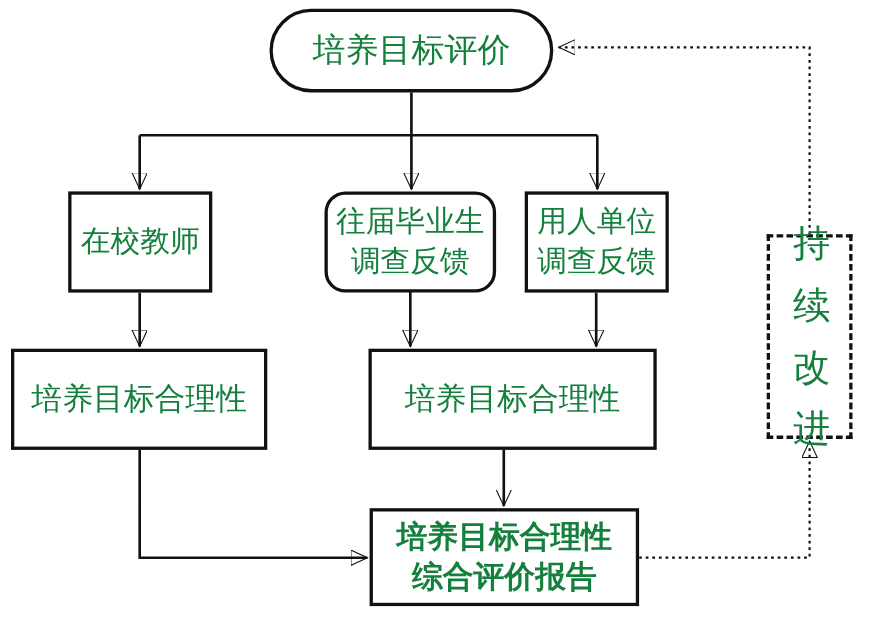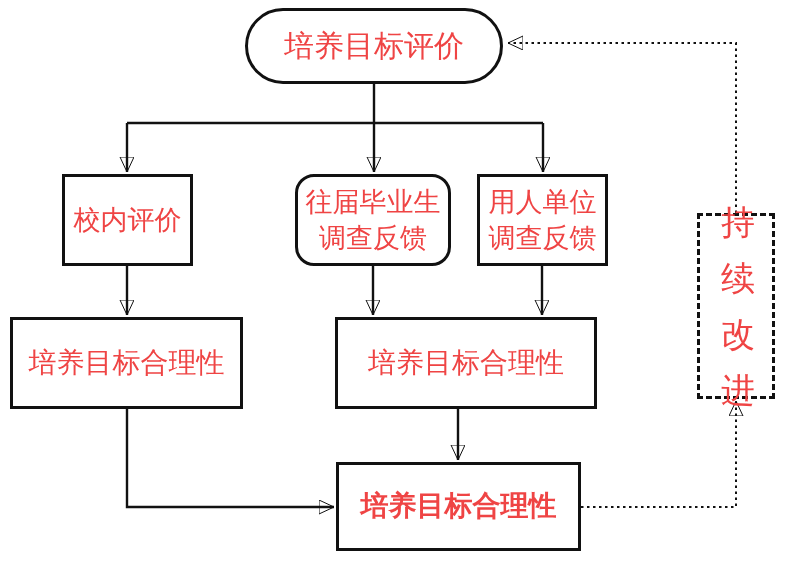--- a/index.html
+++ b/index.html
@@ -1,21 +1,21 @@
 <!DOCTYPE html>
 <html><head>
 <meta charset="utf-8">
 <style>
   html,body{margin:0;padding:0;background:#ffffff;}
   .canvas{
     position:relative;
     width:795px;height:582px;
     background:#ffffff;
     font-family:"DejaVu Serif","Liberation Serif",serif;
-    color:#ef4444;
+    color:#15803d;
     overflow:hidden;
   }
   .node{
     position:absolute;
     box-sizing:border-box;
     background:#ffffff;
     border:3px solid #111111;
     display:flex;
     flex-direction:column;
     align-items:center;
@@ -77,21 +77,21 @@
 
     <path class="dotted-line" d="M581,507 H736 V401" marker-end="url(#arr)"></path>
     <path class="dotted-line" d="M736,213 V43 H508" marker-end="url(#arr)"></path>
   </svg>
 
   <div class="node stadium">
     <span>培养目标评价</span>
   </div>
 
   <div class="node box-a">
-    <div>校内评价</div>
+    <div>在校教师</div>
   </div>
 
   <div class="node box-b">
     <div>往届毕业生</div>
     <div>调查反馈</div>
   </div>
 
   <div class="node box-c">
     <div>用人单位</div>
     <div>调查反馈</div>
@@ -100,19 +100,20 @@
   <div class="node box-d">
     <div>培养目标合理性</div>
   </div>
 
   <div class="node box-e">
     <div>培养目标合理性</div>
   </div>
 
   <div class="node box-f">
     <div>培养目标合理性</div>
+    <div>综合评价报告</div>
   </div>
 
   <div class="node box-g">
     <div class="v-text">持续改进</div>
   </div>
 
 </div>
 
 </body></html>

